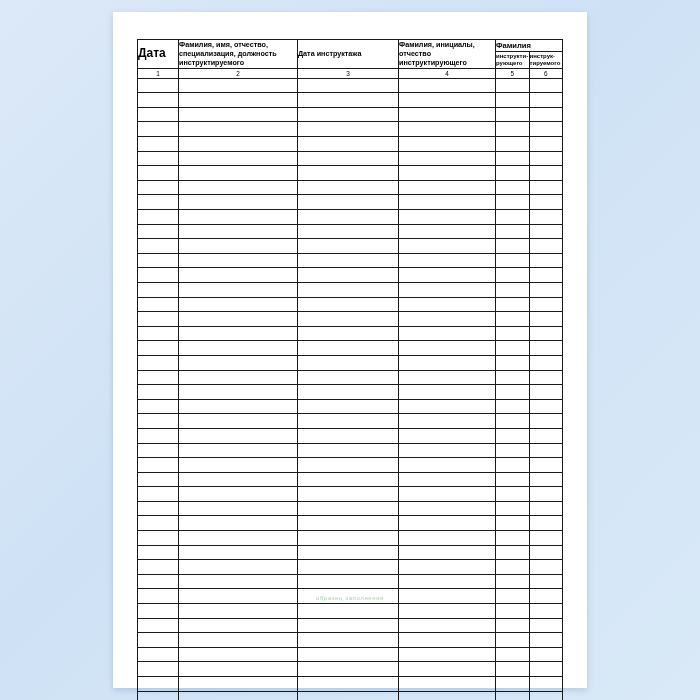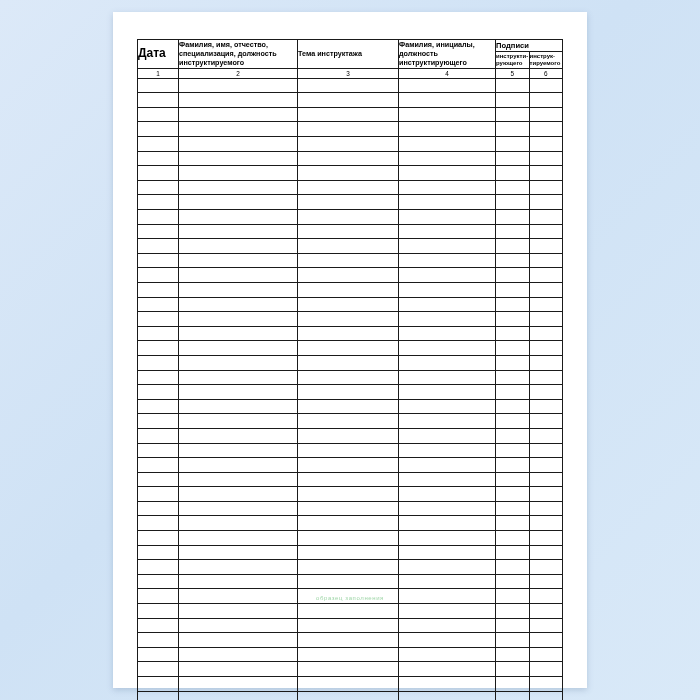--- a/index.html
+++ b/index.html
@@ -108,23 +108,23 @@
 
 <div class="page-shadow"></div>
 
 <div class="sheet">
   <div class="table-wrap">
     <table class="journal">
       <thead>
         <tr>
           <th class="c1 head-date" rowspan="2">Дата</th>
           <th class="c2" rowspan="2">Фамилия, имя, отчество, специализация, должность инструктируемого</th>
-          <th class="c3" rowspan="2">Тема инструктажа</th>
-          <th class="c4" rowspan="2">Фамилия, инициалы, должность инструктирующего</th>
-          <th class="sig-head" colspan="2">Подписи</th>
+          <th class="c3" rowspan="2">Дата инструктажа</th>
+          <th class="c4" rowspan="2">Фамилия, инициалы, отчество инструктирующего</th>
+          <th class="sig-head" colspan="2">Фамилия</th>
         </tr>
         <tr>
           <th class="c5 sig-sub">инструкти-рующего</th>
           <th class="c6 sig-sub">инструк-тируемого</th>
         </tr>
       </thead>
       <tbody>
         <tr class="numrow">
           <td>1</td>
           <td>2</td>

